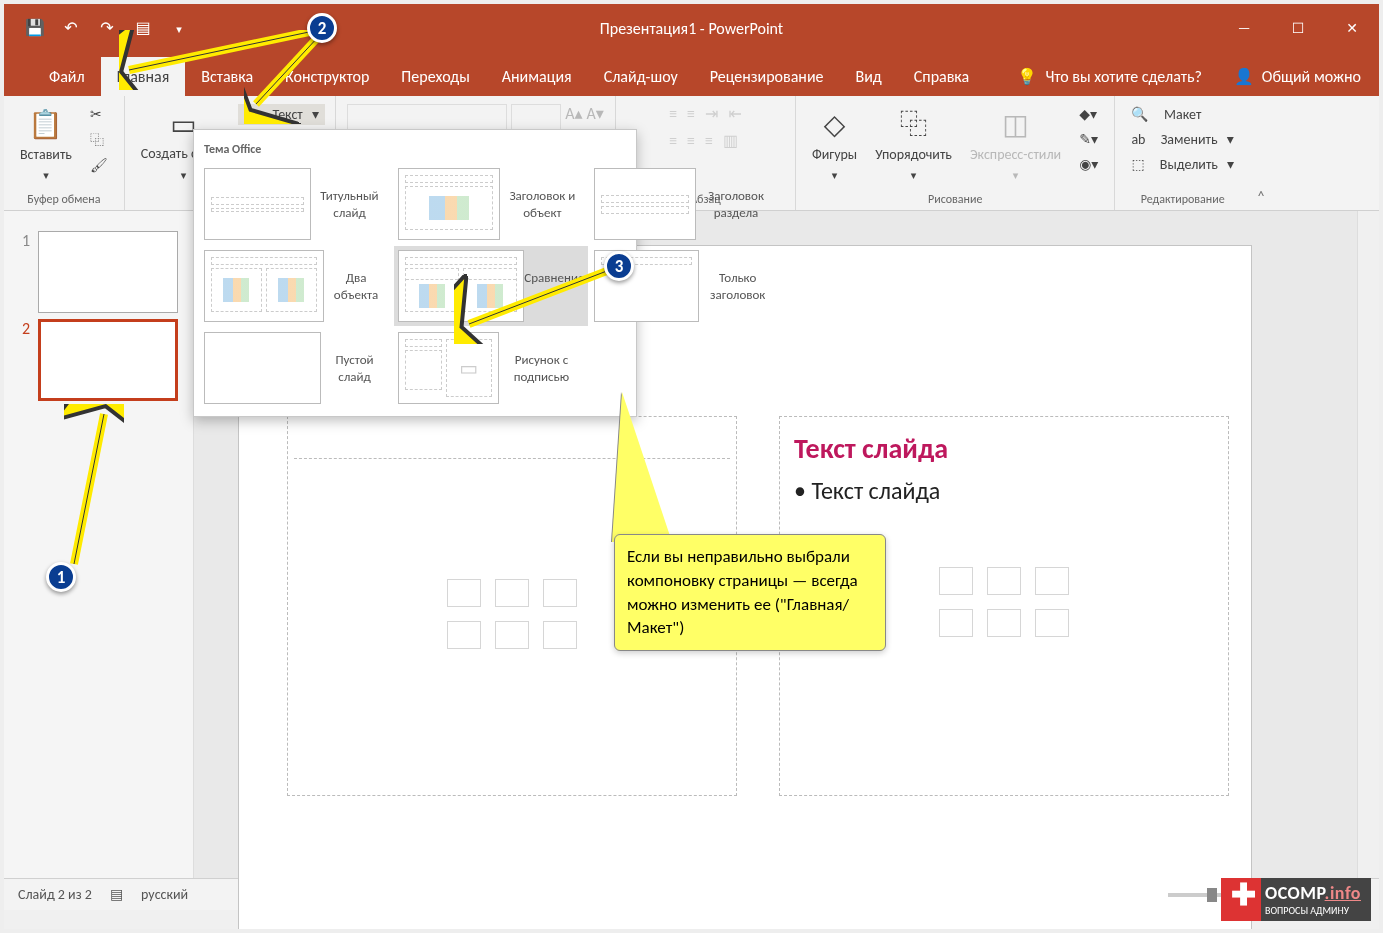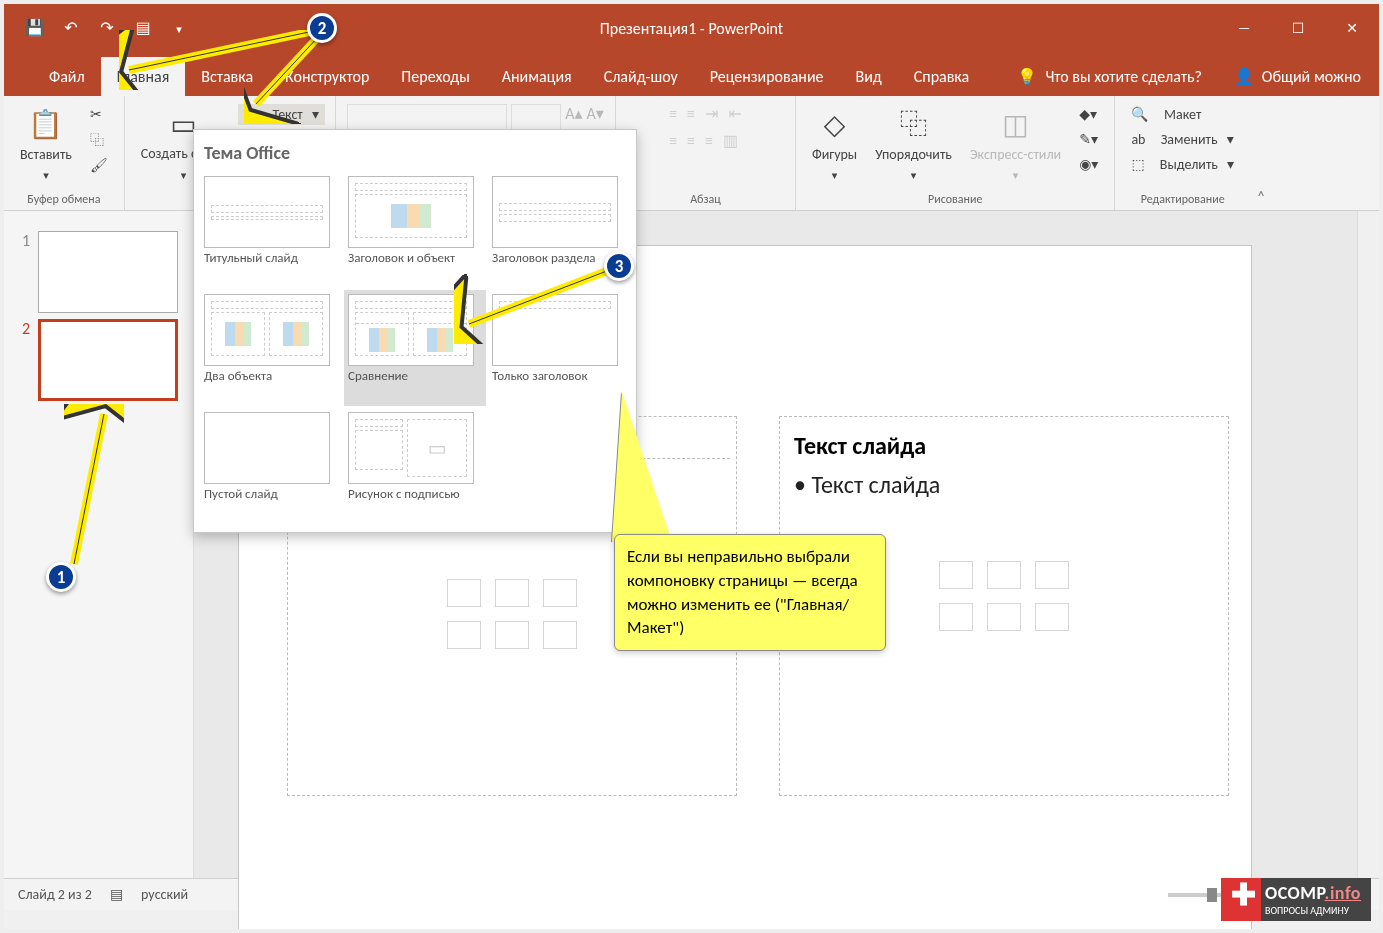--- a/index.html
+++ b/index.html
@@ -22,23 +22,23 @@
 .group-label { font-size:12px; color:#666; padding-bottom:2px; white-space:nowrap;}
 .big-btn { display:flex; flex-direction:column; align-items:center; gap:4px; padding:2px 6px; color:#444; font-size:14px;}
 .big-btn .icon { width:36px; height:36px; display:flex; align-items:center; justify-content:center; font-size:28px;}
 .small-col { display:flex; flex-direction:column; gap:4px;}
 .small-btn { display:flex; align-items:center; gap:6px; font-size:14px; color:#444; padding:2px 6px; white-space:nowrap; position:relative;}
 .layout-btn { background:#e0ded9; }
 .faded { color:#b8b8b8; }
 .chev { font-size:11px; margin-top:2px; }
 
 .layout-dropdown { position:absolute; left:189px; top:125px; width:444px; background:#fff; border:1px solid #c8c8c8; box-shadow:0 4px 12px rgba(0,0,0,0.25); z-index:100; padding-bottom:8px;}
-.dd-title { font-size:18px; color:#666; padding:12px 10px 8px; font-weight:600;}
+.dd-title { font-size:12px; color:#666; padding:12px 10px 8px; font-weight:600;}
 .dd-grid { display:grid; grid-template-columns:repeat(3,1fr); gap:2px; padding:0 6px;}
-.dd-item { display:flex; flex-direction:column; align-items:flex-start; padding:4px;}
+.dd-item { display:flex; flex-direction:row; align-items:center; padding:4px;}
 .dd-item.sel { background:#dcdcdc; }
 .dd-thumb { width:126px; height:72px; border:1px solid #bbb; background:#fff; position:relative; padding:6px;}
 .dd-label { font-size:13px; color:#555; text-align:center; margin-top:2px; line-height:1.3; min-height:34px;}
 .th-title-line { height:8px; border:1px dashed #ccc; margin-bottom:3px;}
 .th-body { height:44px; border:1px dashed #ccc; display:flex; align-items:center; justify-content:center; gap:4px;}
 .th-body2 { display:flex; gap:4px; height:44px;}
 .th-half { flex:1; border:1px dashed #ccc; display:flex; align-items:center; justify-content:center;}
 .th-icon-cluster { width:40px; height:24px; background:linear-gradient(90deg,#5aa3d8 40%,#f2a23a 40% 70%,#8c8 70%); opacity:0.4;}
 
 .workspace { display:flex; height:667px; background:#e9e9e9; }
@@ -48,21 +48,21 @@
 .thumb-num.sel { color:#c43e1c;}
 .thumb { width:140px; height:82px; border:1px solid #aaa; background:#fff;}
 .thumb.sel { border:3px solid #c43e1c;}
 
 .canvas-area { flex:1; position:relative;}
 .slide-canvas { position:absolute; left:44px; top:34px; width:1014px; height:720px; background:#fff; border:1px solid #c4c4c4;}
 .slide-title { position:absolute; left:48px; top:30px; font-size:52px; color:#222;}
 .content-box { position:absolute; width:450px; height:380px; border:1px dashed #bbb;}
 .cb1 { left:48px; top:170px;}
 .cb2 { left:540px; top:170px;}
-.cb-head { padding:14px 14px 8px; font-size:24px; font-weight:700; color:#000000;}
+.cb-head { padding:14px 14px 8px; font-size:28px; font-weight:700; color:#be185d;}
 .cb-bullet { padding:2px 14px; font-size:24px; color:#222;}
 .cb-head-line { height:36px; border-bottom:1px dashed #bbb; margin:6px;}
 .placeholder-icons { display:flex; flex-wrap:wrap; width:130px; gap:14px; margin:120px auto 0;}
 .ph-icon { width:34px; height:28px; border:1px solid #bbb; opacity:0.6;}
 
 .v-scrollbar { width:22px; background:#f0f0f0; border-left:1px solid #ddd;}
 .statusbar { height:32px; background:#f3f3f3; border-top:1px solid #d0d0d0; display:flex; align-items:center; font-size:14px; color:#555; padding:0 14px; gap:18px;}
 .sb-right { margin-left:auto; display:flex; align-items:center; gap:14px;}
 .view-btns { display:flex; gap:2px;}
 .vb { width:28px; height:24px; display:flex; align-items:center; justify-content:center; font-size:14px; color:#666;}

